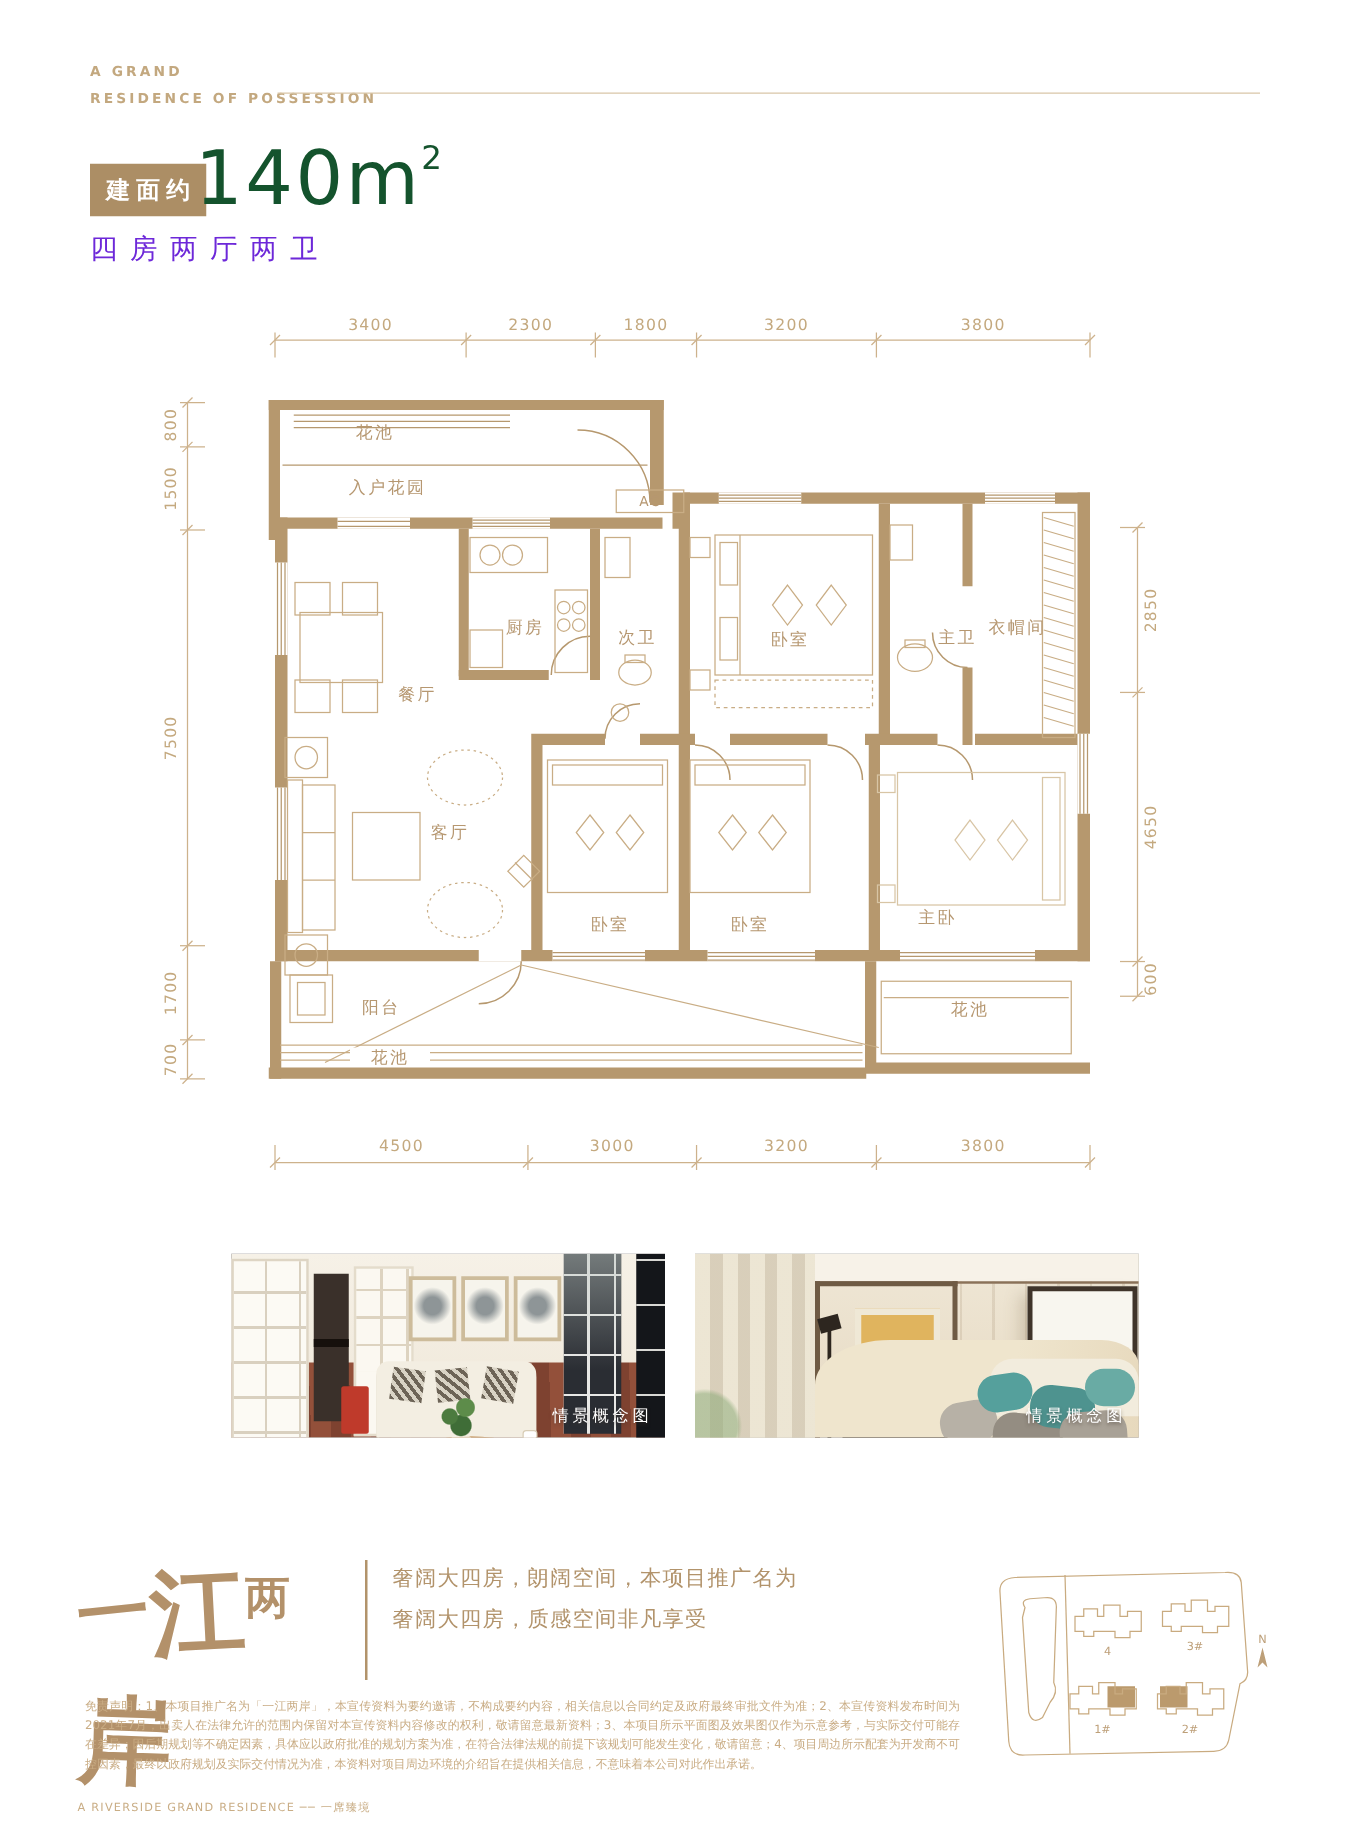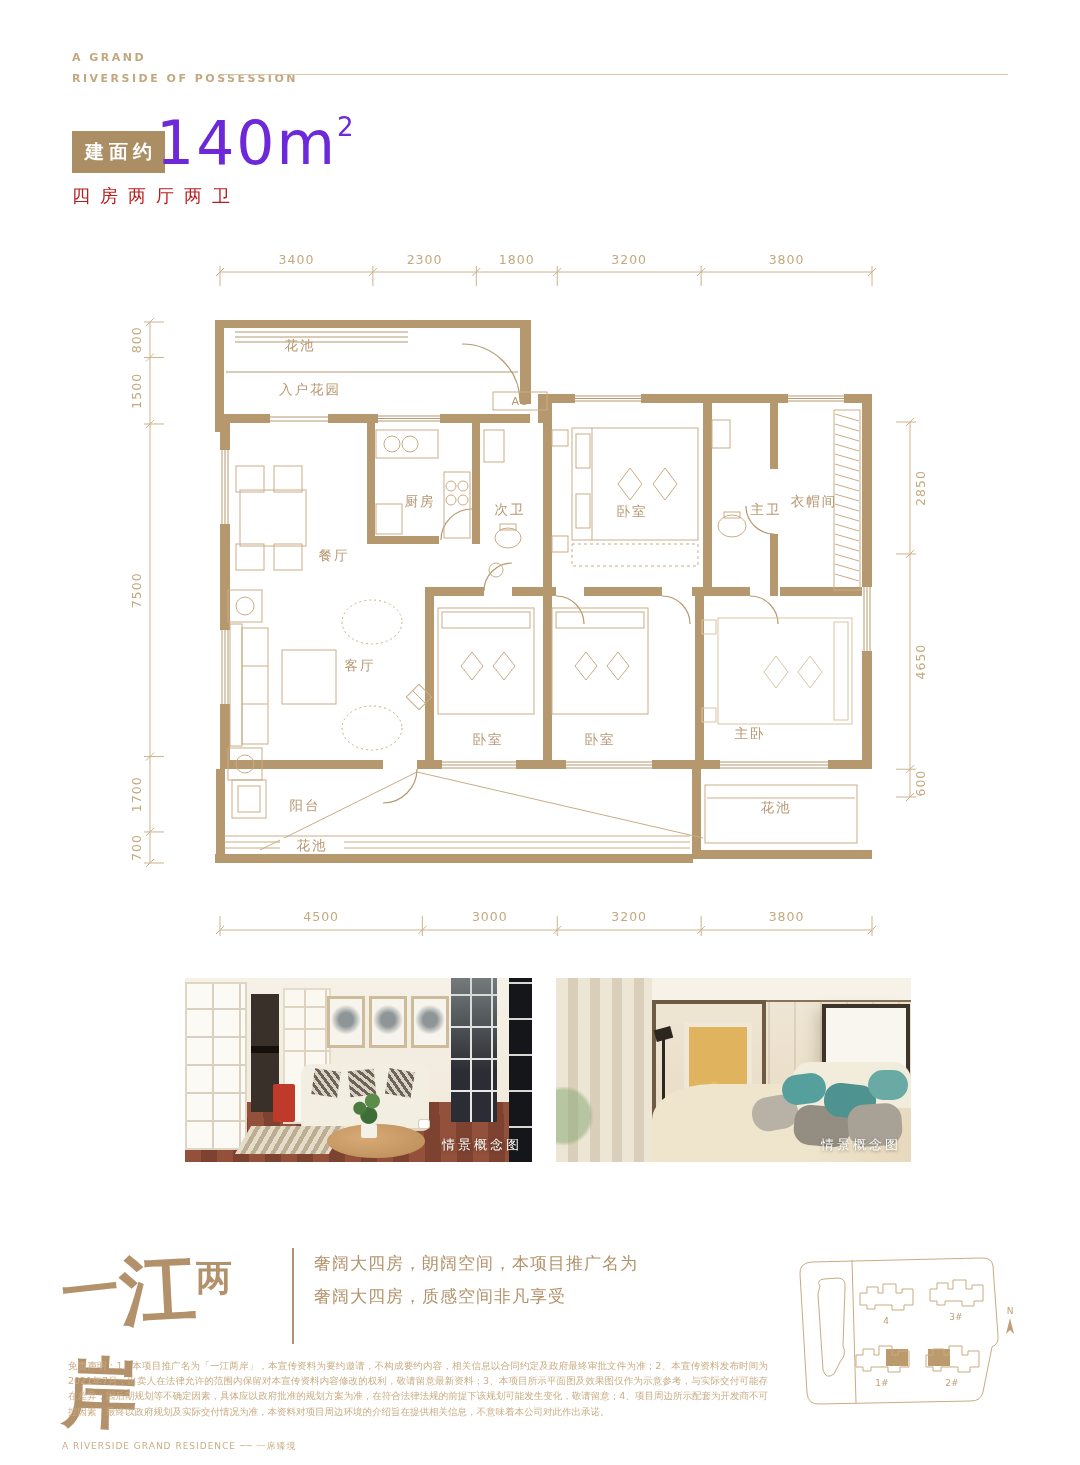--- a/index.html
+++ b/index.html
@@ -7,40 +7,40 @@
         font-family:"DejaVu Sans",sans-serif;}
 
   
   .tagline{position:absolute;left:72px;top:48px;color:#c3a87f;font-size:11px;
            letter-spacing:2.5px;line-height:1.9;font-weight:bold;}
   .tagline-rule{position:absolute;left:222px;top:74px;width:786px;height:1px;background:#d9c6a8;}
 
   
   .badge{position:absolute;left:72px;top:131px;background:#ac8e65;color:#fff;
          font-size:19px;letter-spacing:5px;padding:8px 8px 8px 13px;font-weight:bold;}
-  .area{position:absolute;left:156px;top:108px;font-size:60px;color:#6d28d9;letter-spacing:2px;}
+  .area{position:absolute;left:156px;top:108px;font-size:60px;color:#14532d;letter-spacing:2px;}
   .area sup{font-size:26px;vertical-align:28px;}
-  .subtitle{position:absolute;left:72px;top:184px;font-size:18px;color:#b91c1c;letter-spacing:10px;}
+  .subtitle{position:absolute;left:72px;top:184px;font-size:22px;color:#6d28d9;letter-spacing:10px;}
 
   
   .plan-svg{position:absolute;left:120px;top:242px;}
   .dims line{stroke:#cdb28c;stroke-width:1;}
   .dims text{fill:#c4a97f;font-size:12.5px;letter-spacing:1px;stroke:none;}
   .walls rect{fill:#b6986e;}
   .win rect{fill:#ffffff;}
   .win line{stroke:#b6986e;stroke-width:1;}
   .thin{stroke:#c9ad85;stroke-width:1;fill:none;}
   .thinlt{stroke:#d8c5a5;stroke-width:1;fill:none;}
   .door{stroke:#b6986e;stroke-width:1.2;fill:none;}
   .roomlbl{fill:#b69770;font-size:13.5px;letter-spacing:2px;text-anchor:middle;}
   .aclbl{fill:#b69770;font-size:11px;letter-spacing:1px;text-anchor:middle;}
   .lblbg{fill:#ffffff;}
 
   
-  .photo{position:absolute;top:978px;height:184px;overflow:hidden;background:#737373;}
+  .photo{position:absolute;top:1003px;height:147px;overflow:hidden;background:#737373;}
   .photo>div{position:absolute;}
   .photo-left{left:185px;width:347px;}
   .photo-right{left:556px;width:355px;}
   .caption{position:absolute;right:10px;bottom:8px;color:#fff;font-size:13px;
            letter-spacing:3px;text-shadow:0 1px 3px rgba(60,50,40,.55);}
 
   .pl-wall{inset:0;background:linear-gradient(#f6f1e7,#efe7d8);}
   .pl-floor{left:0;right:0;bottom:0;height:60px;
             background:repeating-linear-gradient(88deg,#93503a 0 16px,#7e4230 16px 32px);}
   .pl-frenchdoor{left:0;top:4px;width:58px;height:164px;background:#fcfaf4;border:2px solid #ded5c4;
@@ -129,21 +129,21 @@
   .disclaimer{position:absolute;left:68px;top:1358px;width:700px;font-size:9.5px;
               line-height:1.6;color:#c9ac84;text-align:justify;}
 </style>
 </head>
 <body>
 
 <div class="page">
 
   <div class="tagline">
     <div>A GRAND</div>
-    <div>RIVERSIDE OF POSSESSION</div>
+    <div>RESIDENCE OF POSSESSION</div>
   </div>
   <div class="tagline-rule"></div>
 
   <div class="badge">建面约</div>
   <div class="area"><span>140m</span><sup>2</sup></div>
   <div class="subtitle">四房两厅两卫</div>
 
   <svg class="plan-svg" width="840" height="715" viewBox="0 0 840 715">
 
     <g id="dims-top" class="dims">

